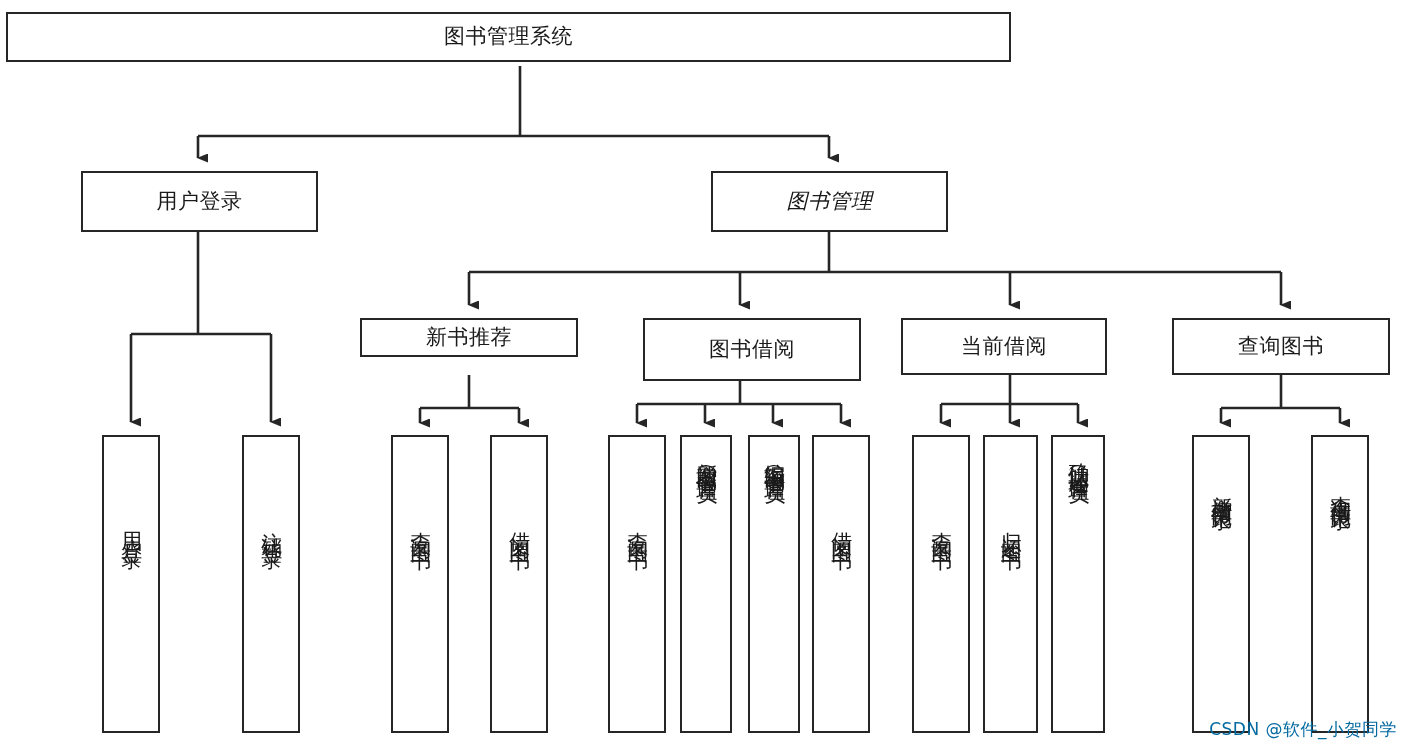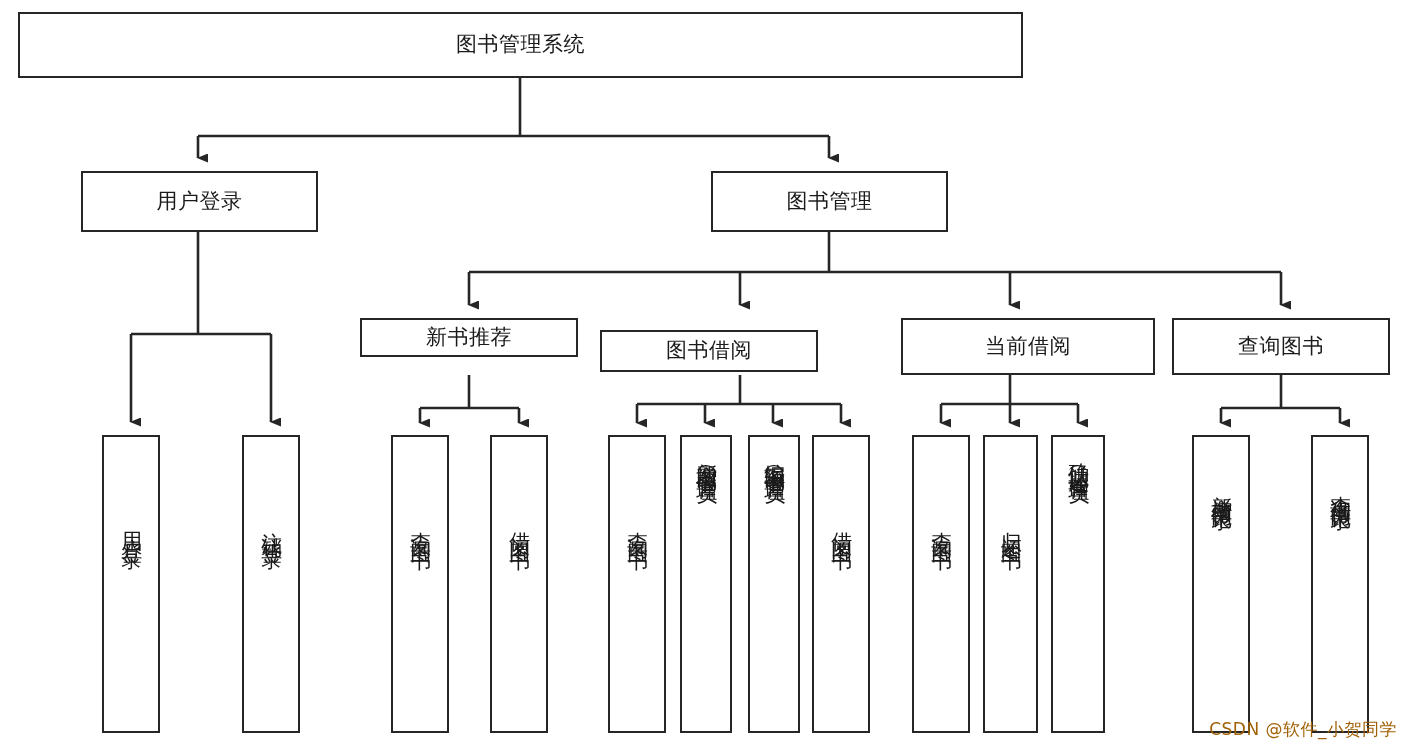--- a/index.html
+++ b/index.html
@@ -57,21 +57,21 @@
     letter-spacing: 3px;
     font-size: 21px;
   }
   .node-box.leaf-short .node-label {
     letter-spacing: 6px;
   }
   .watermark {
     position: absolute;
     right: 8px;
     bottom: 6px;
-    color: #a16207;
+    color: #0369a1;
     font-size: 17px;
     letter-spacing: 0.5px;
     white-space: nowrap;
     pointer-events: none;
     text-align: right;
   }
 </style>
 </head>
 <body>
 
@@ -124,38 +124,38 @@
       <path d="M1078,404 L1078,423" marker-end="url(#arrowhead)"></path>
 
       <path d="M1281,375 L1281,408"></path>
       <path d="M1221,408 L1340,408"></path>
       <path d="M1221,408 L1221,423" marker-end="url(#arrowhead)"></path>
       <path d="M1340,408 L1340,423" marker-end="url(#arrowhead)"></path>
 
     </g>
   </svg>
 
-  <div class="node-box" style="left:18px; top:12px; width:1005px; height:66px;">
+  <div class="node-box" style="left:6px; top:12px; width:1005px; height:50px;">
     <span class="node-label">图书管理系统</span>
   </div>
 
   <div class="node-box" style="left:81px; top:171px; width:237px; height:61px;">
     <span class="node-label">用户登录</span>
   </div>
-  <div class="node-box" style="left:711px; top:171px; width:237px; height:61px;">
+  <div class="node-box" style="left:711px; top:171px; width:237px; height:61px;font-style:italic;">
     <span class="node-label">图书管理</span>
   </div>
 
   <div class="node-box" style="left:360px; top:318px; width:218px; height:39px;">
     <span class="node-label">新书推荐</span>
   </div>
-  <div class="node-box" style="left:600px; top:318px; width:218px; height:42px;margin-top:12px;">
+  <div class="node-box" style="left:643px; top:318px; width:218px; height:63px;">
     <span class="node-label">图书借阅</span>
   </div>
-  <div class="node-box" style="left:901px; top:318px; width:254px; height:57px;">
+  <div class="node-box" style="left:901px; top:318px; width:206px; height:57px;">
     <span class="node-label">当前借阅</span>
   </div>
   <div class="node-box" style="left:1172px; top:318px; width:218px; height:57px;">
     <span class="node-label">查询图书</span>
   </div>
 
   <div class="node-box vertical leaf-short" style="left:102px; top:435px; width:58px; height:298px; padding-top:78px;">
     <span class="node-label">用户登录</span>
   </div>
   <div class="node-box vertical leaf-short" style="left:242px; top:435px; width:58px; height:298px; padding-top:78px;">

